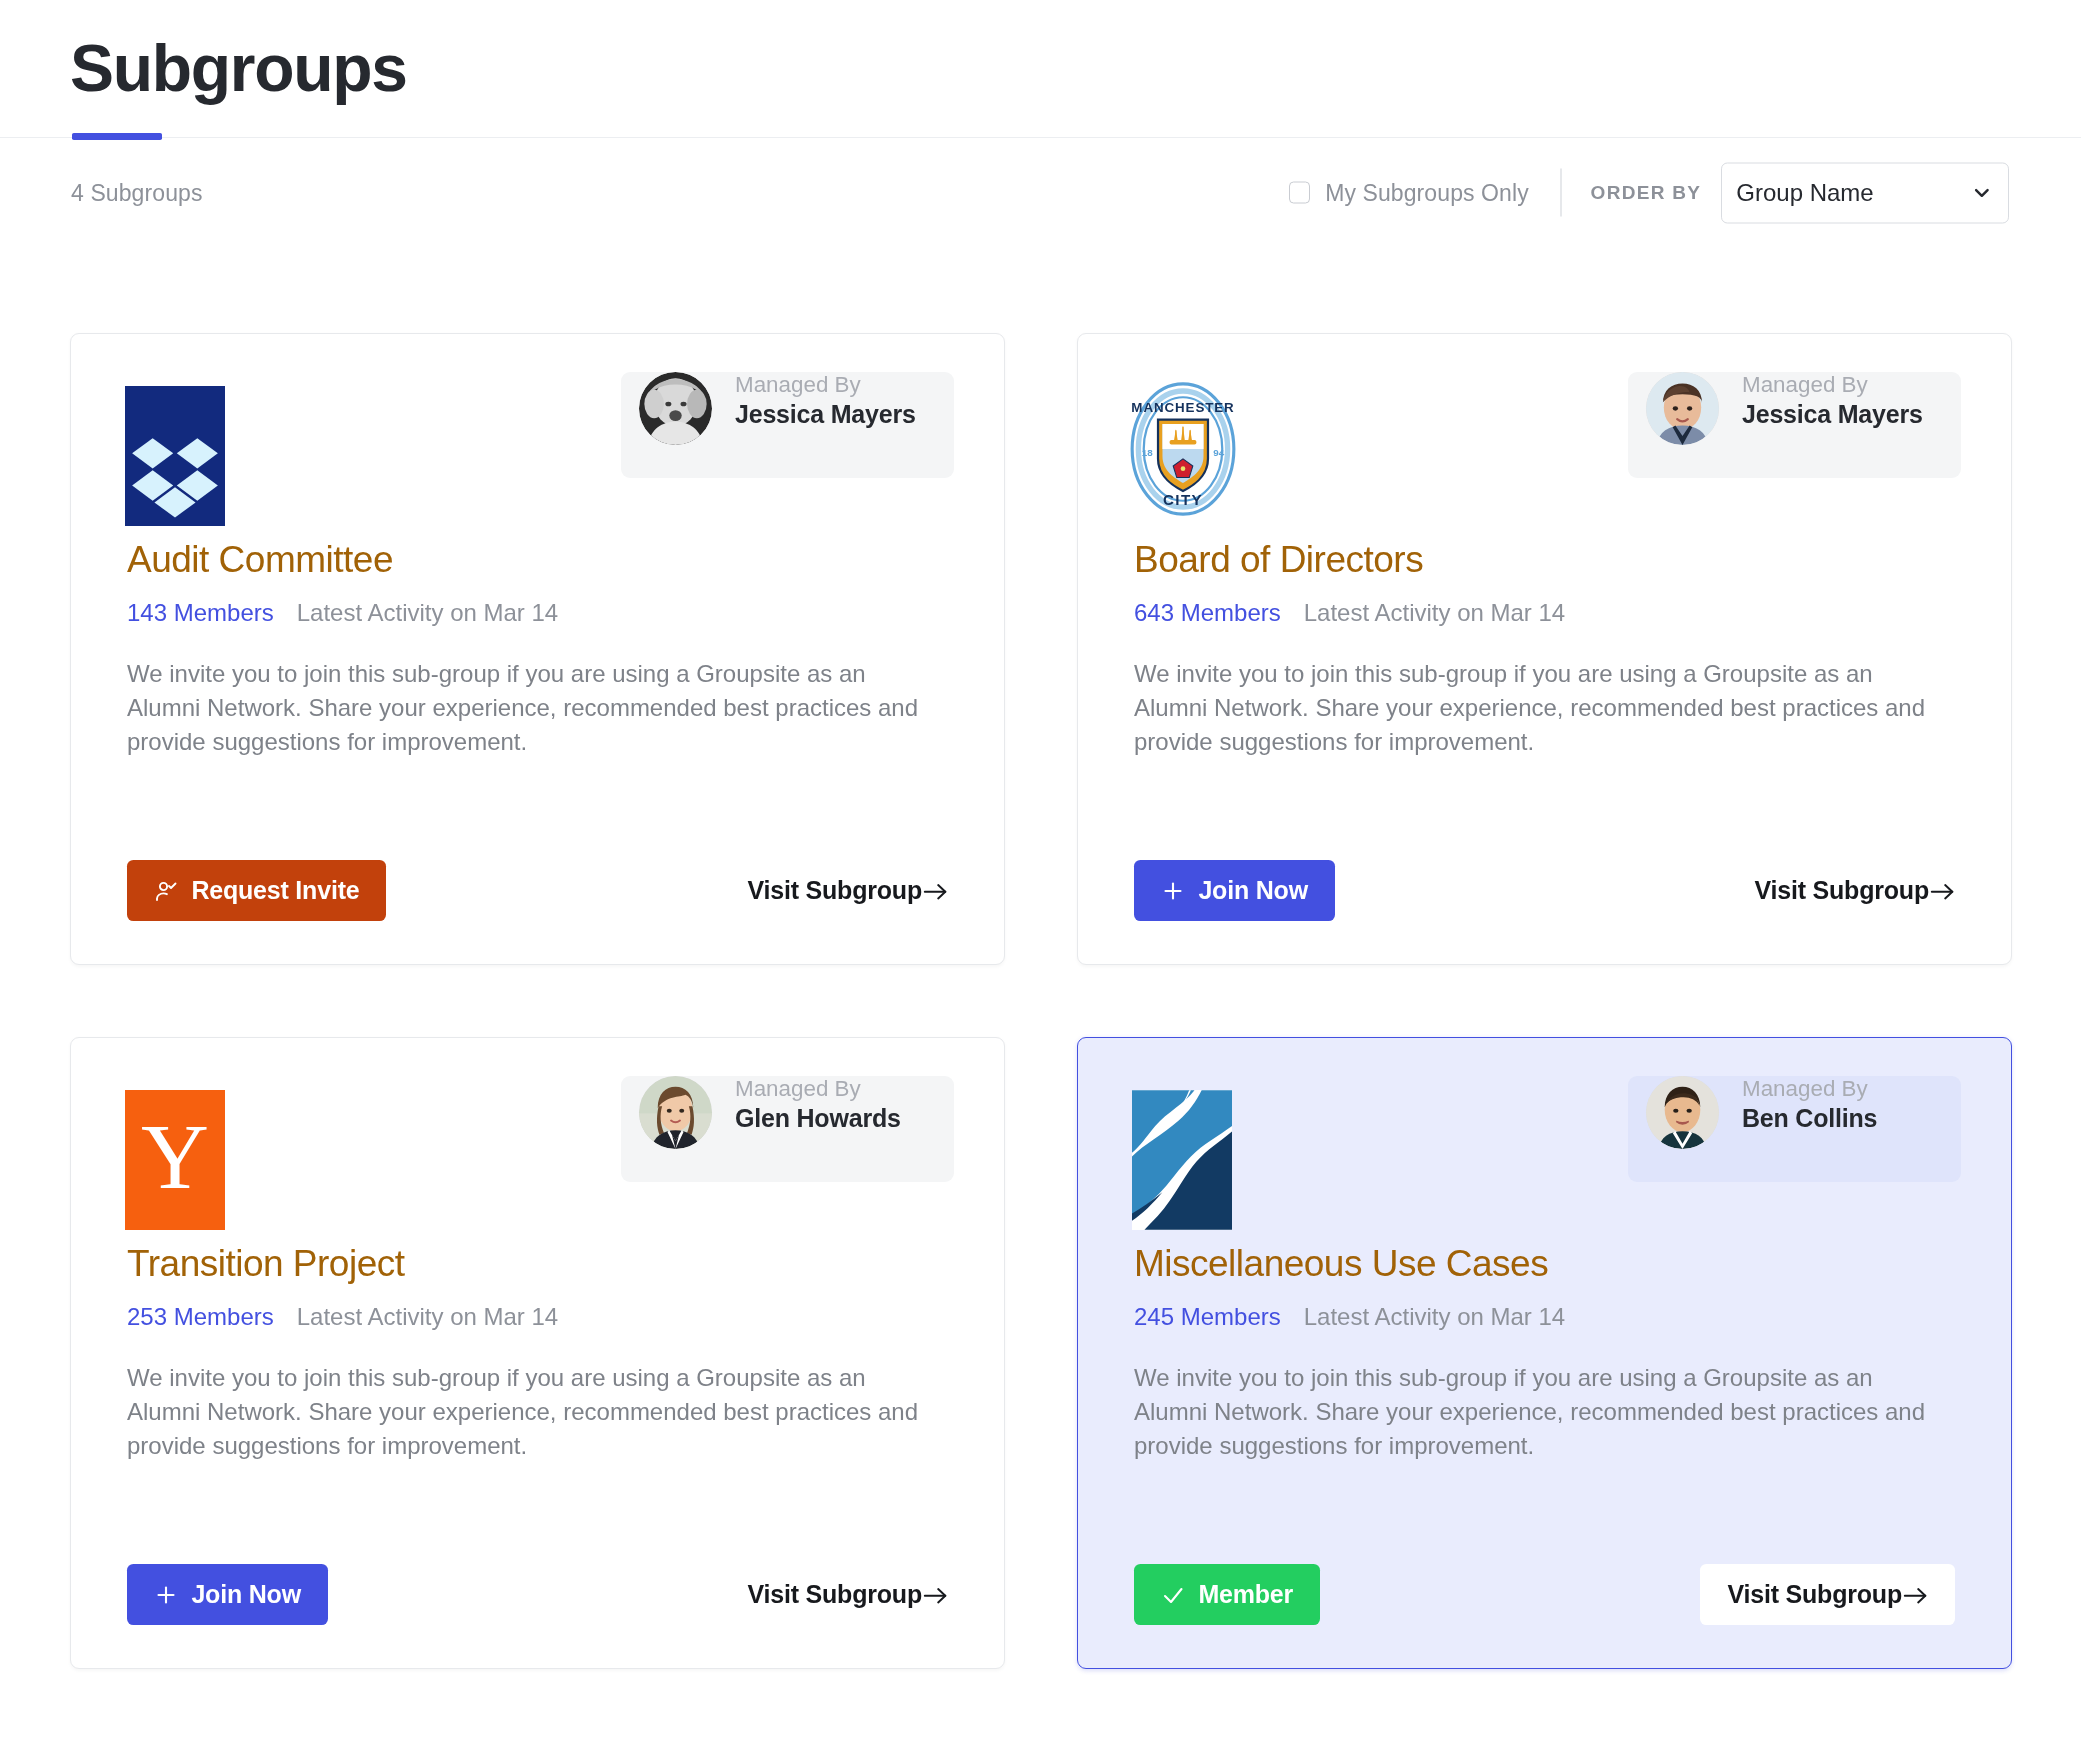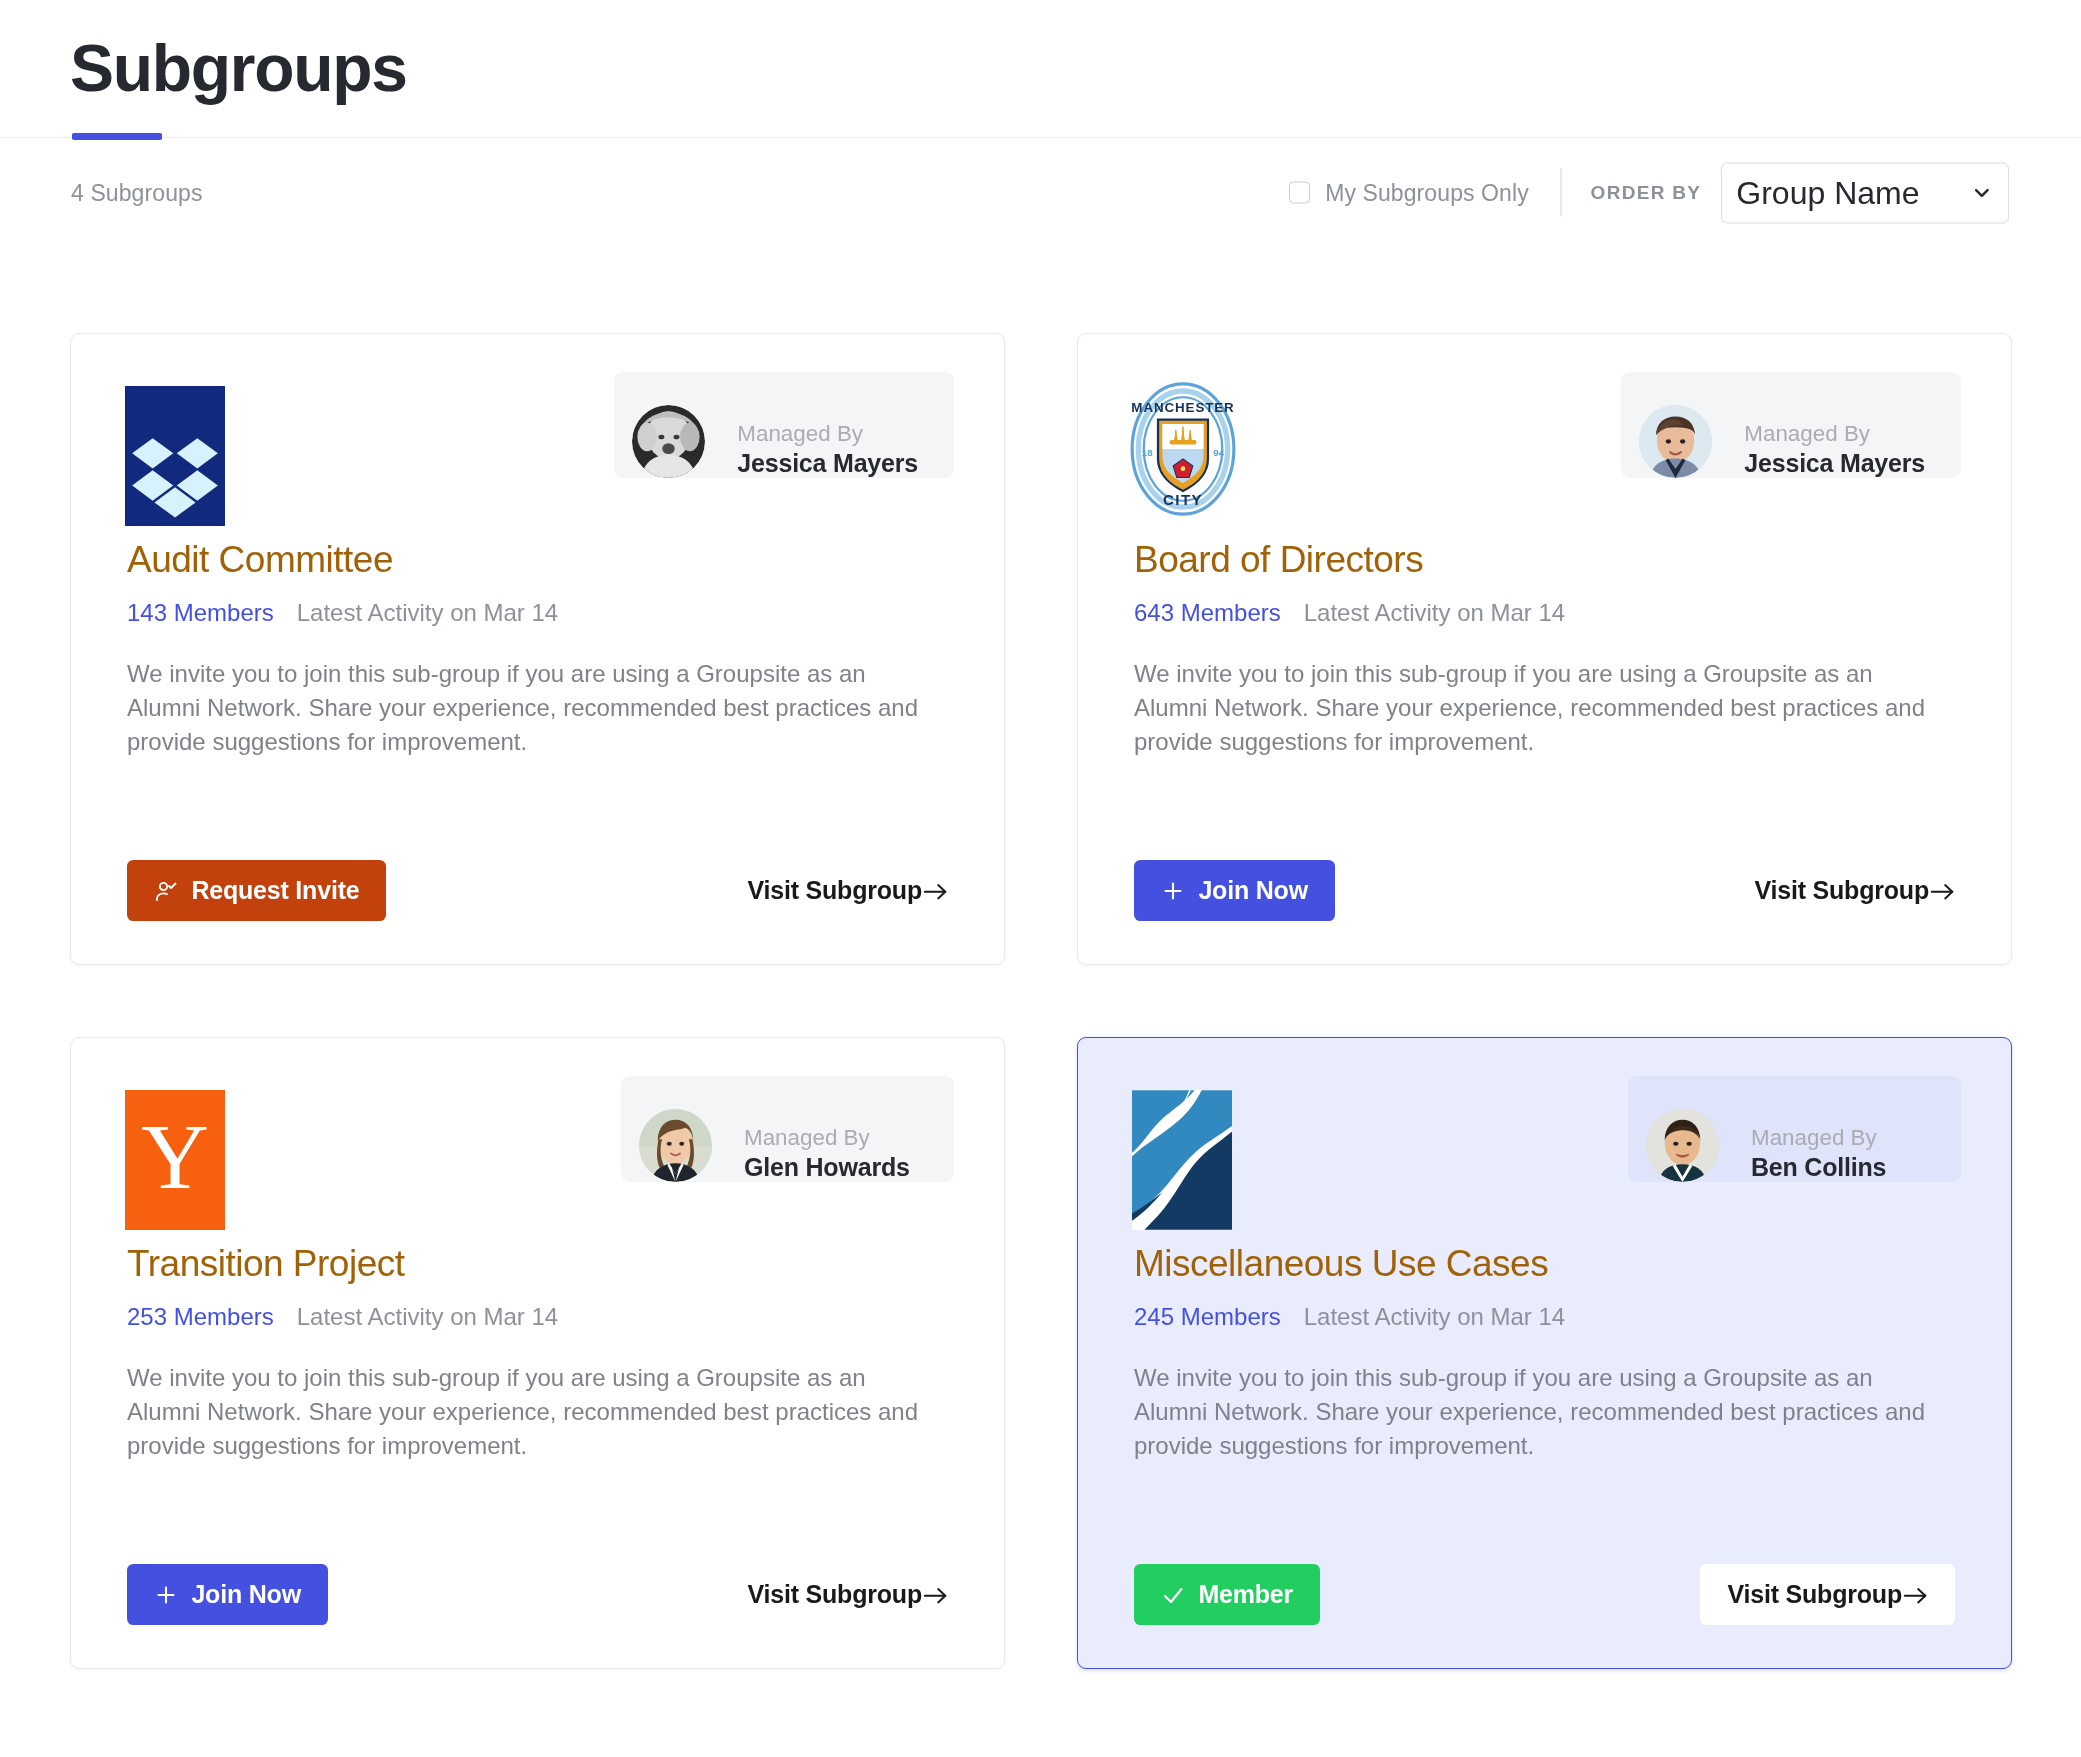--- a/index.html
+++ b/index.html
@@ -101,21 +101,21 @@
     position: relative;
     width: 288px;
     height: 61px;
     border: 1.8px solid #d9dce1;
     border-radius: 6.3px;
     background: #fff;
     display: flex;
     align-items: center;
   }
   .select-value {
-    font-size: 32px;
+    font-size: 24px;
     color: #26292f;
     padding-left: 14.3px;
   }
   .select-caret {
     position: absolute;
     right: 16px;
     top: 50%;
     transform: translateY(-50%);
     width: 19.7px;
     height: 19.7px;
@@ -189,23 +189,23 @@
 
   .manager-pill {
     position: absolute;
     right: 50px;
     top: 38px;
     height: 106px;
     min-width: 333px;
     background: #f4f5f6;
     border-radius: 9px;
     display: flex;
-    align-items: flex-end;
+    align-items: flex-start;
     padding: 0 36px 0 18px;
-    gap: 32px;
+    gap: 23px;
   }
   .card.selected .manager-pill { background: #dfe4fb; }
 
   .avatar {
     width: 73px;
     height: 73px;
     border-radius: 50%;
     overflow: hidden;
     flex: 0 0 73px;
     background: #ddd;

